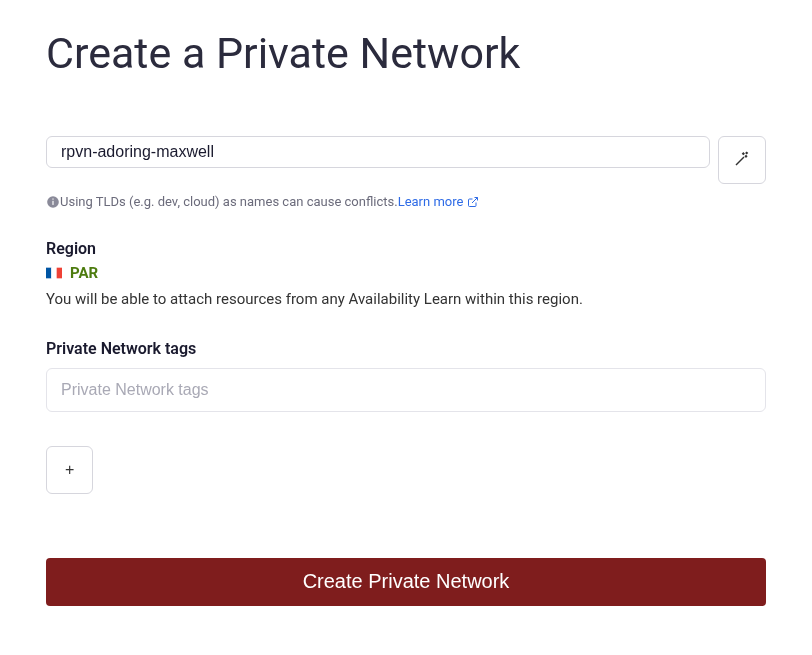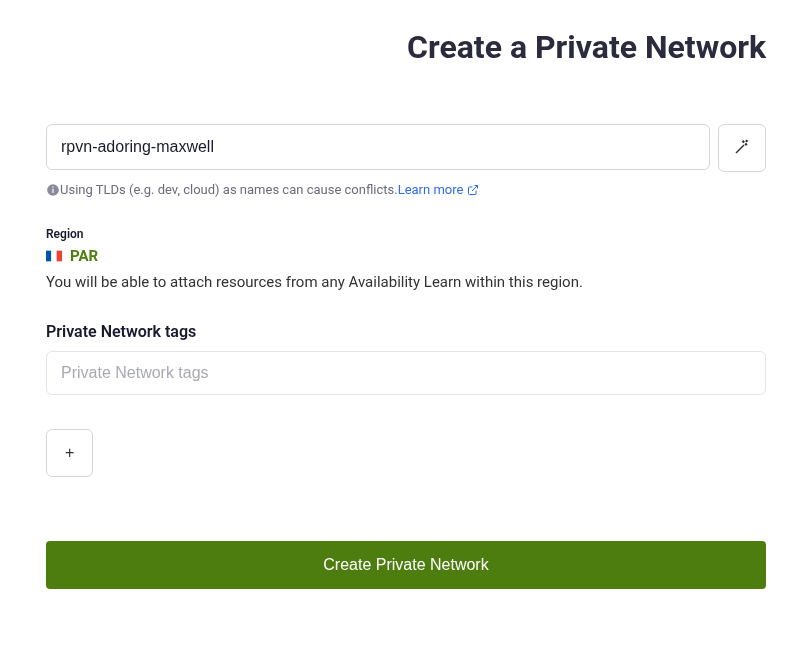--- a/index.html
+++ b/index.html
@@ -9,23 +9,23 @@
     }
     body {
       font-family: -apple-system, BlinkMacSystemFont, "Segoe UI", Roboto, Helvetica, Arial, sans-serif;
       background: #ffffff;
       color: #1a1a2e;
       width: 812px;
       height: 655px;
       padding: 20px 46px 20px 46px;
     }
     .page-title {
-      font-size: 32px;
-      font-weight: 700;
-      text-align: right;
+      font-size: 43px;
+      font-weight: 400;
+      text-align: left;
       color: #2b2b3d;
       margin-top: 8px;
       margin-bottom: 58px;
     }
     .form-group {
       margin-bottom: 24px;
     }
     .label-row {
       display: flex;
       align-items: flex-start;
@@ -42,21 +42,21 @@
       margin-left: 4px;
       position: relative;
       top: -2px;
     }
     .name-row {
       display: flex;
       gap: 0;
     }
     .name-input {
       flex: 1;
-      height: 46px;
+      height: 32px;
       border: 1px solid #d6d6dd;
       border-radius: 6px;
       padding: 0 14px;
       font-size: 16px;
       color: #1a1a2e;
       outline: none;
     }
     .magic-btn {
       width: 48px;
       height: 48px;
@@ -94,21 +94,21 @@
       display: inline-flex;
       width: 12px;
       height: 12px;
       color: #2e6be6;
     }
     .region-group {
       margin-top: 30px;
       margin-bottom: 28px;
     }
     .region-label {
-      font-size: 12px;
+      font-size: 16px;
       font-weight: 600;
       color: #1a1a2e;
       margin-bottom: 6px;
     }
     .region-row {
       display: flex;
       align-items: center;
       gap: 8px;
       margin-bottom: 6px;
     }
@@ -156,25 +156,25 @@
       margin-top: 10px;
     }
     .plus-icon {
       font-size: 16px;
       font-weight: 400;
       color: #333;
     }
     .submit-btn {
       width: 100%;
       height: 48px;
-      background: #4d7c0f;
+      background: #7f1d1d;
       color: #ffffff;
       border: none;
       border-radius: 4px;
-      font-size: 16px;
+      font-size: 20px;
       font-weight: 500;
       cursor: pointer;
       margin-top: 64px;
     }
   </style>
 </head>
 <body>
 
 
 

